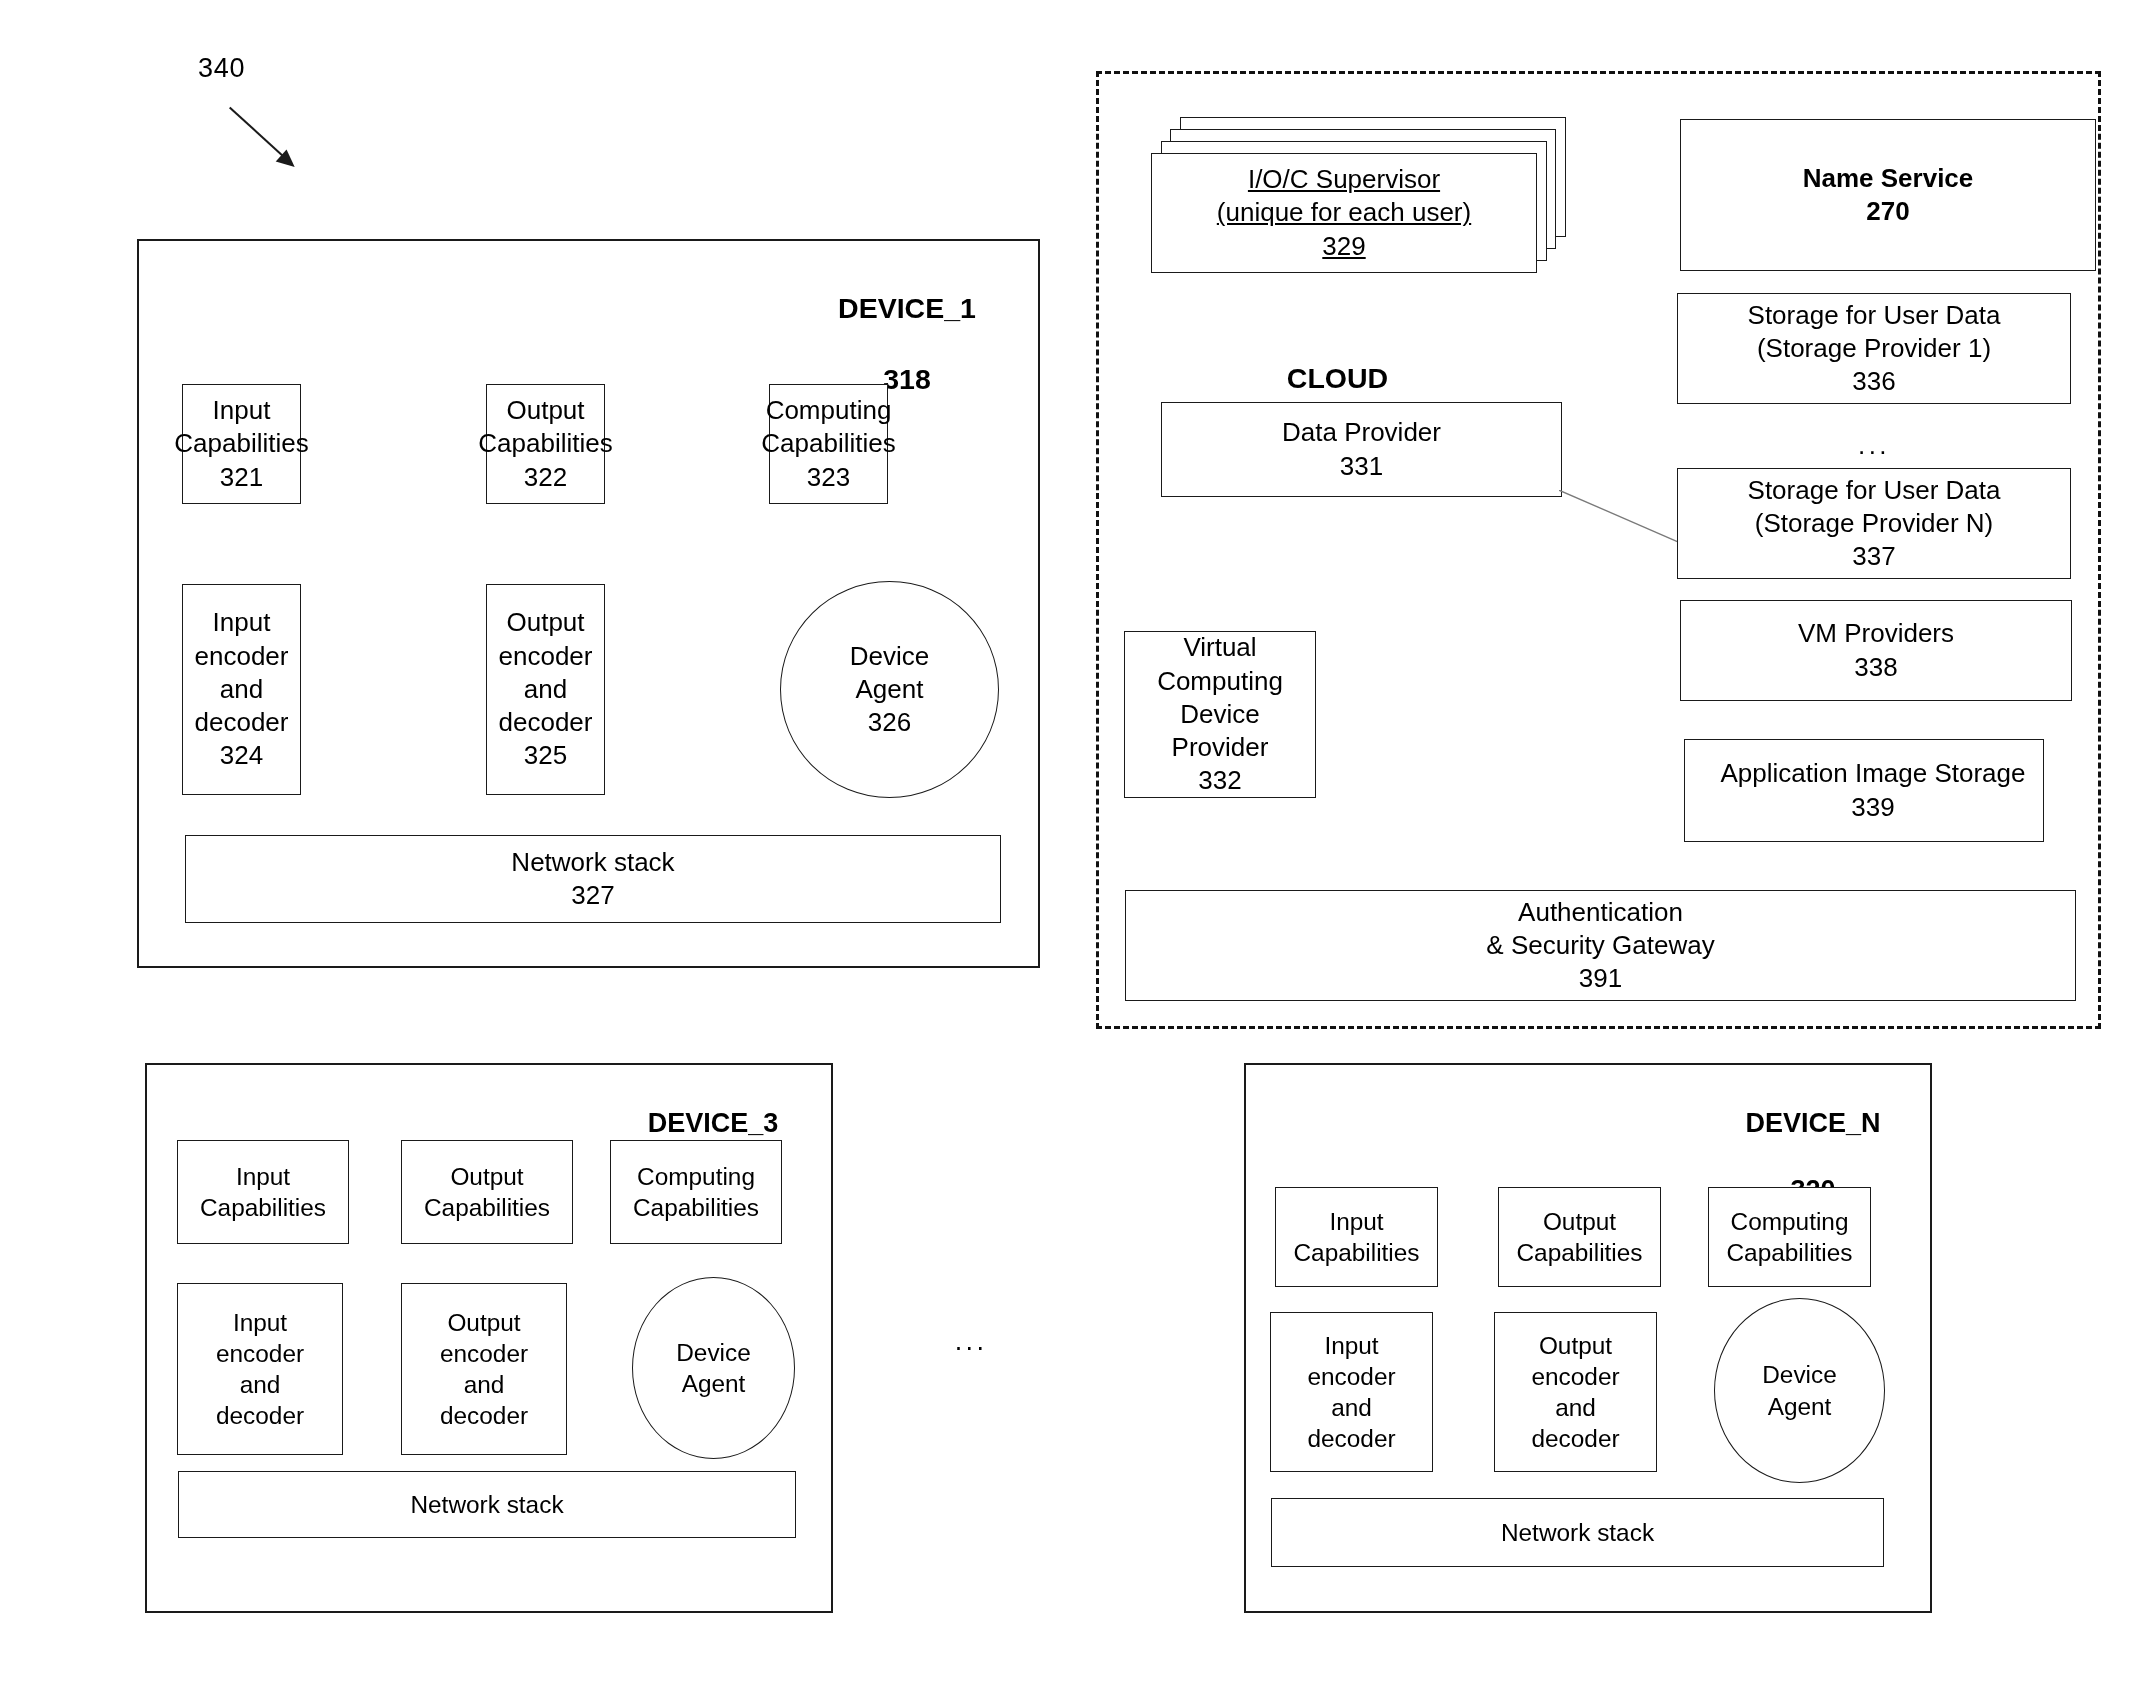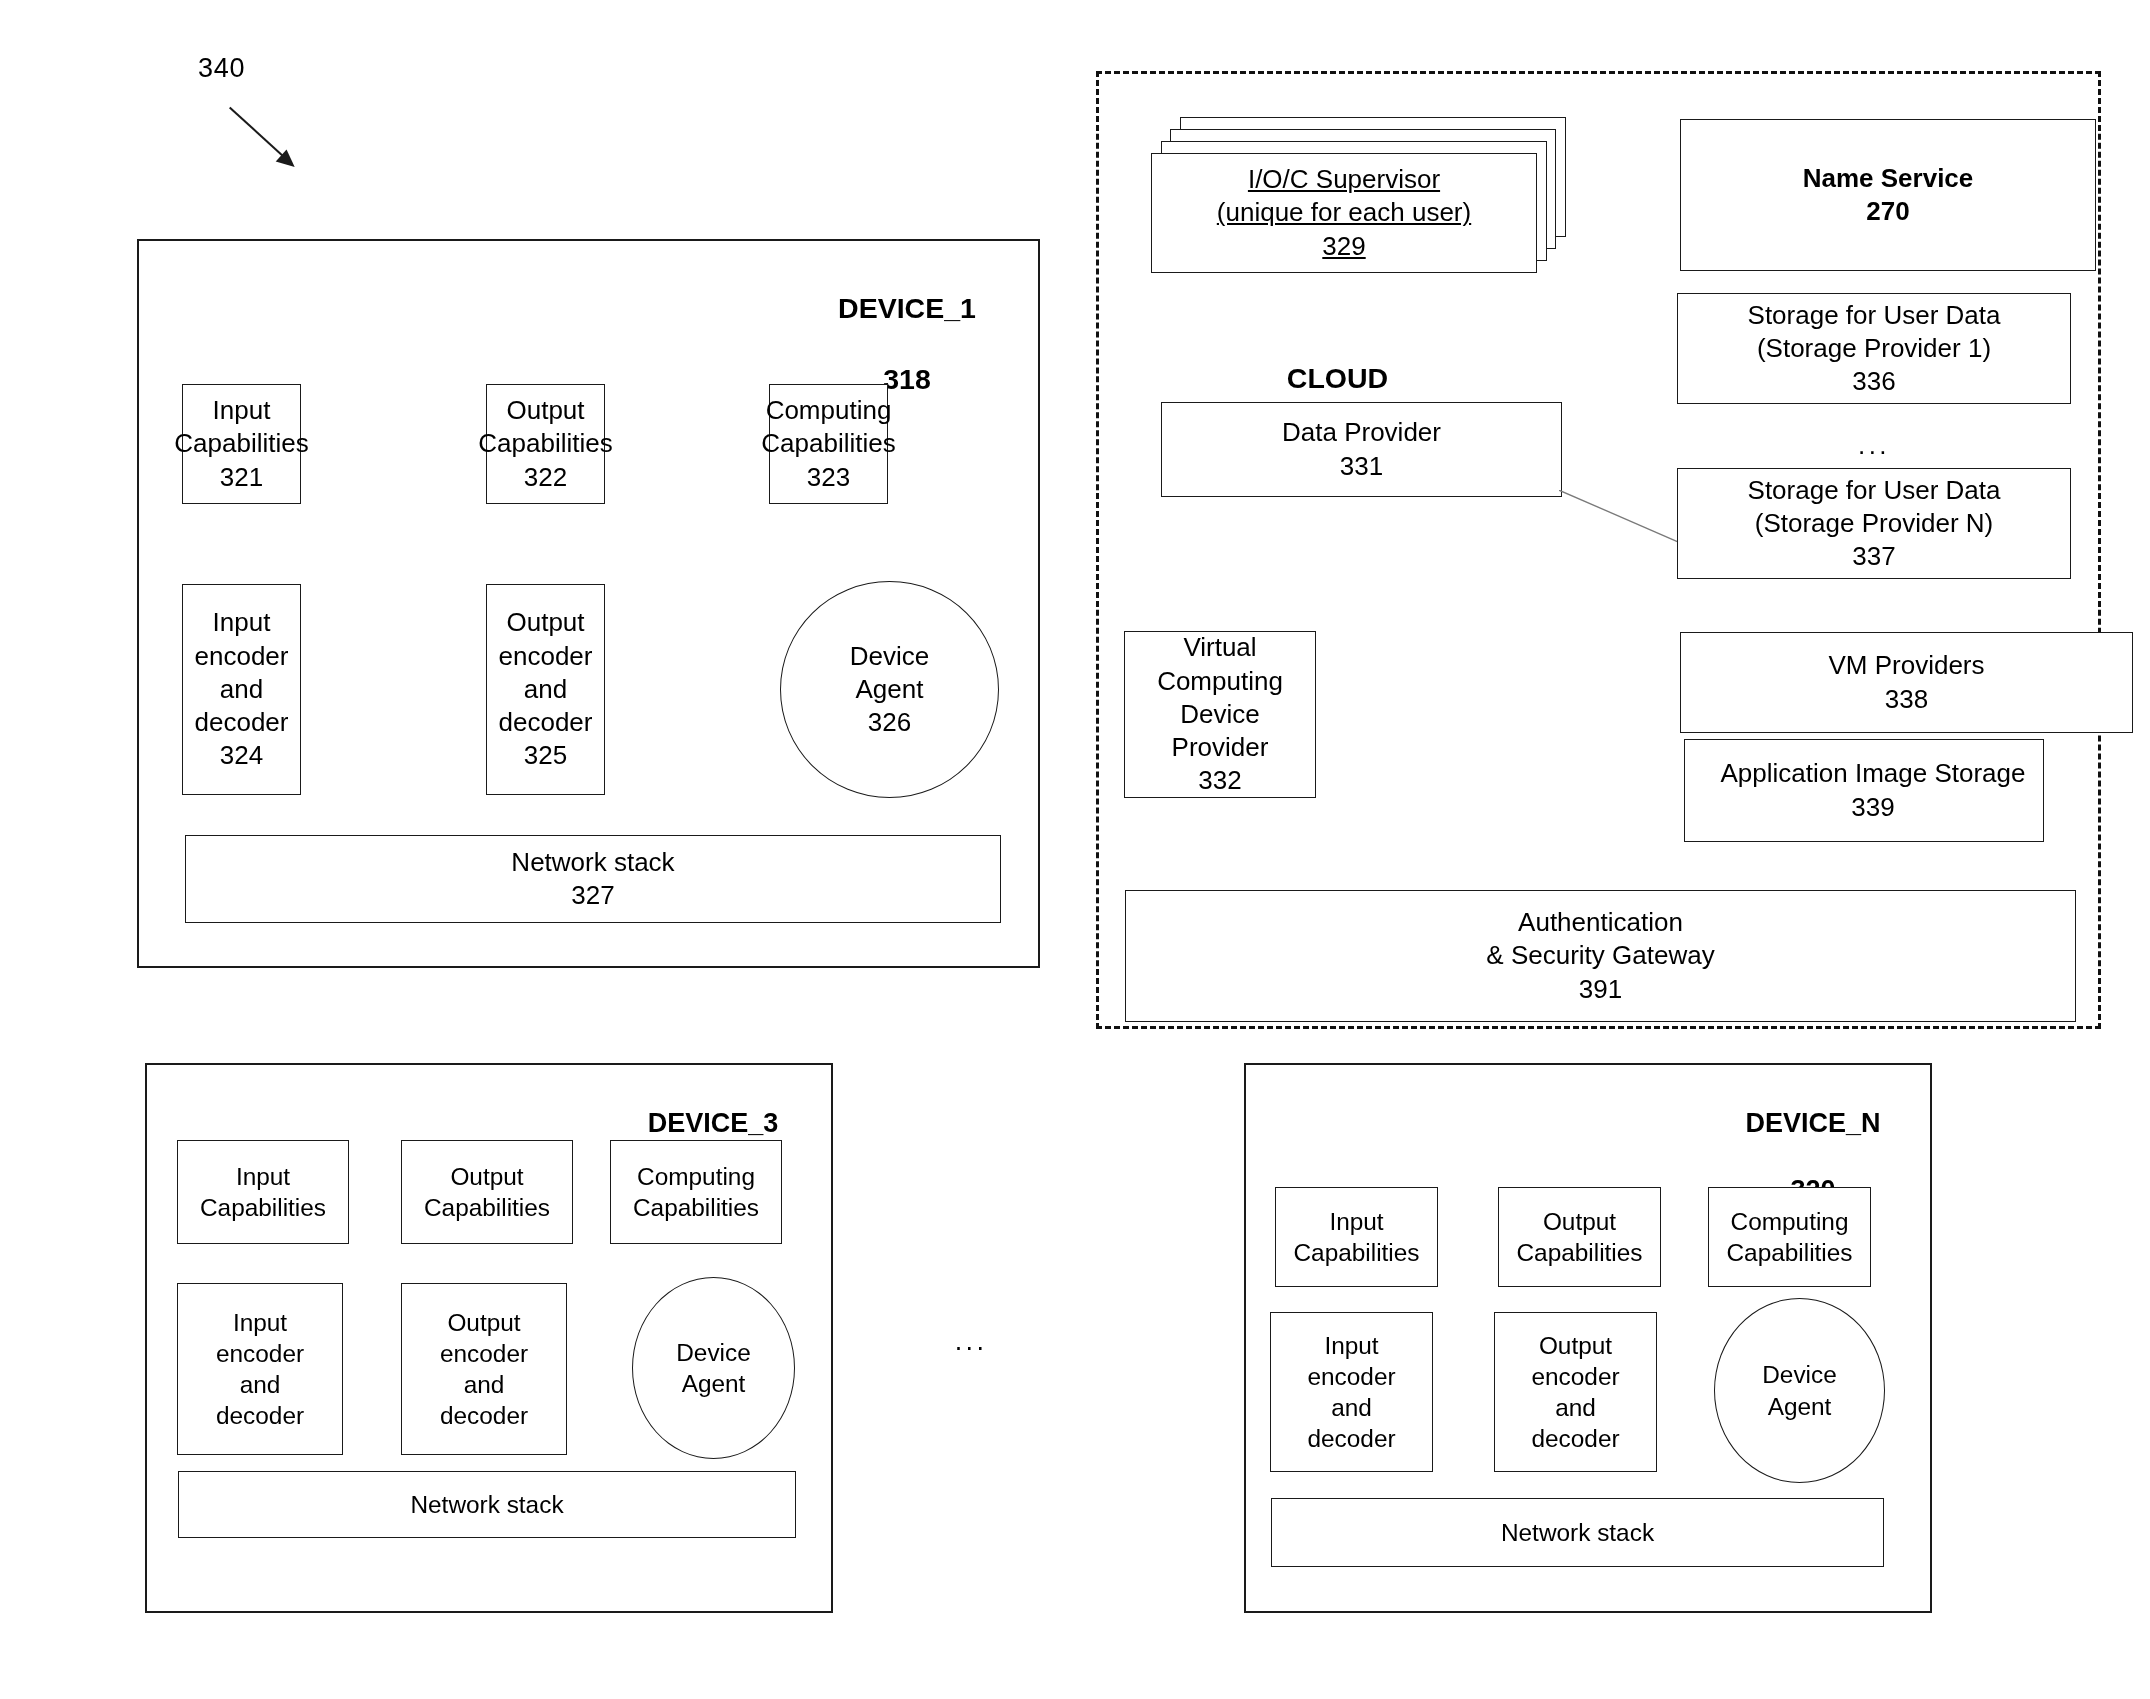--- a/index.html
+++ b/index.html
@@ -228,31 +228,31 @@
   </div>
 
   <div class="ellipsis t38" style="left:1806px; top:432px; width:136px;">...</div>
 
   <div class="box t38" style="left:1677px; top:468px; width:394px; height:111px;">
     <span class="lbl">Storage for User Data
 (Storage Provider N)</span>
     <span class="lbl">337</span>
   </div>
 
-  <div class="box t38" style="left:1680px; top:632px; width:453px; height:101px;">
+  <div class="box t38" style="left:1680px; top:600px; width:392px; height:101px;">
     <span class="lbl">VM Providers</span>
     <span class="lbl">338</span>
   </div>
 
   <div class="box t38" style="left:1684px; top:739px; width:360px; height:103px;padding-left:18px;">
     <span class="lbl">Application Image Storage</span>
     <span class="lbl">339</span>
   </div>
 
-  <div class="box t38" style="left:1125px; top:890px; width:951px; height:132px;">
+  <div class="box t38" style="left:1125px; top:890px; width:951px; height:111px;">
     <span class="lbl">Authentication
 &amp; Security Gateway</span>
     <span class="lbl">391</span>
   </div>
 
   <div class="box outer" style="left:145px; top:1063px; width:688px; height:550px; display:block;"></div>
 
   <div class="dev-title t40" style="left:611px; top:1073px; width:204px;">
     <span>DEVICE_3</span><br>
     <span>319</span>

